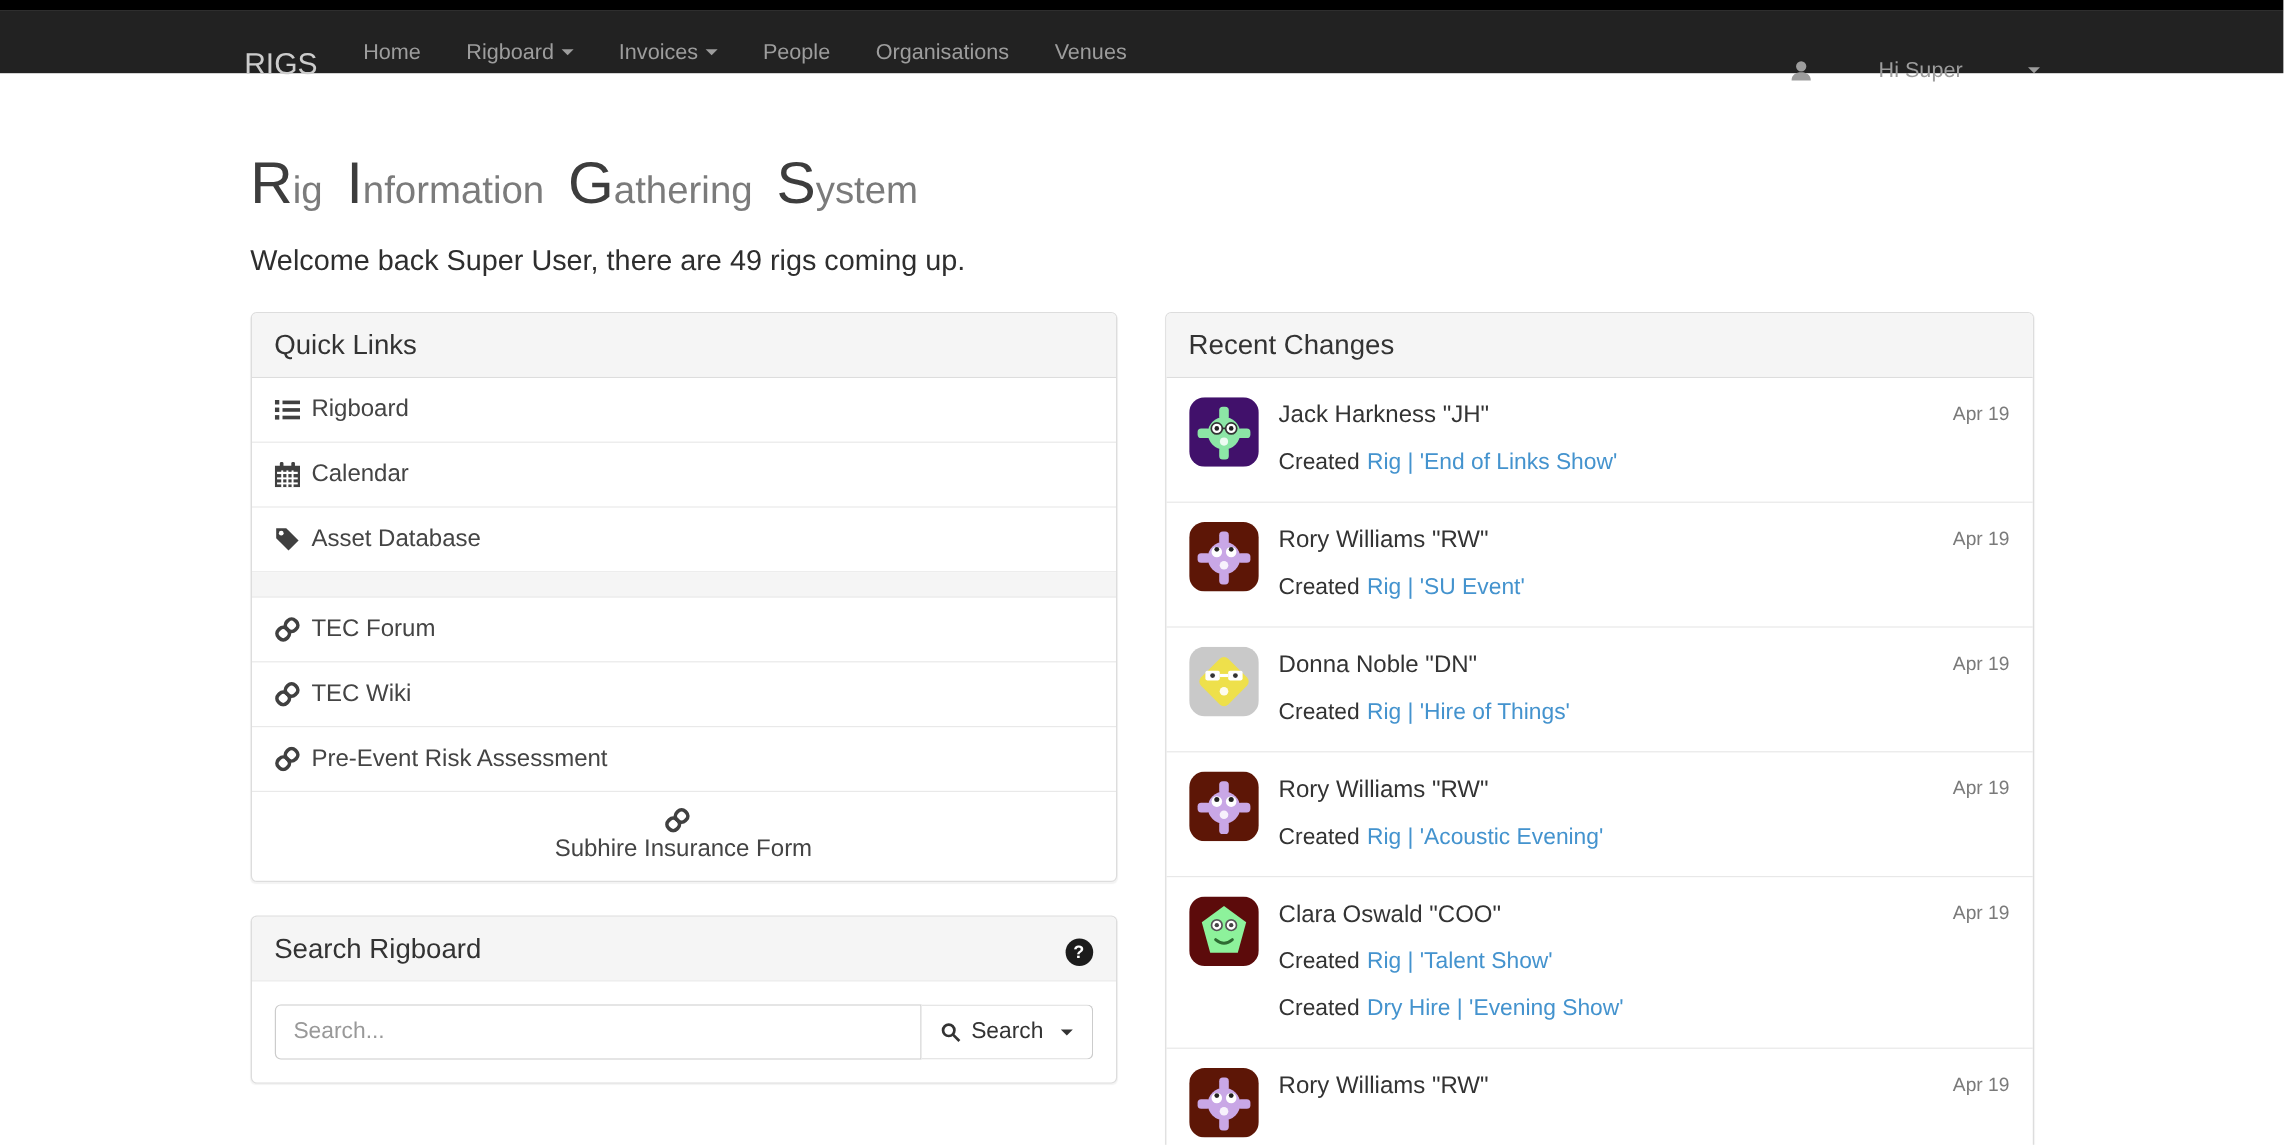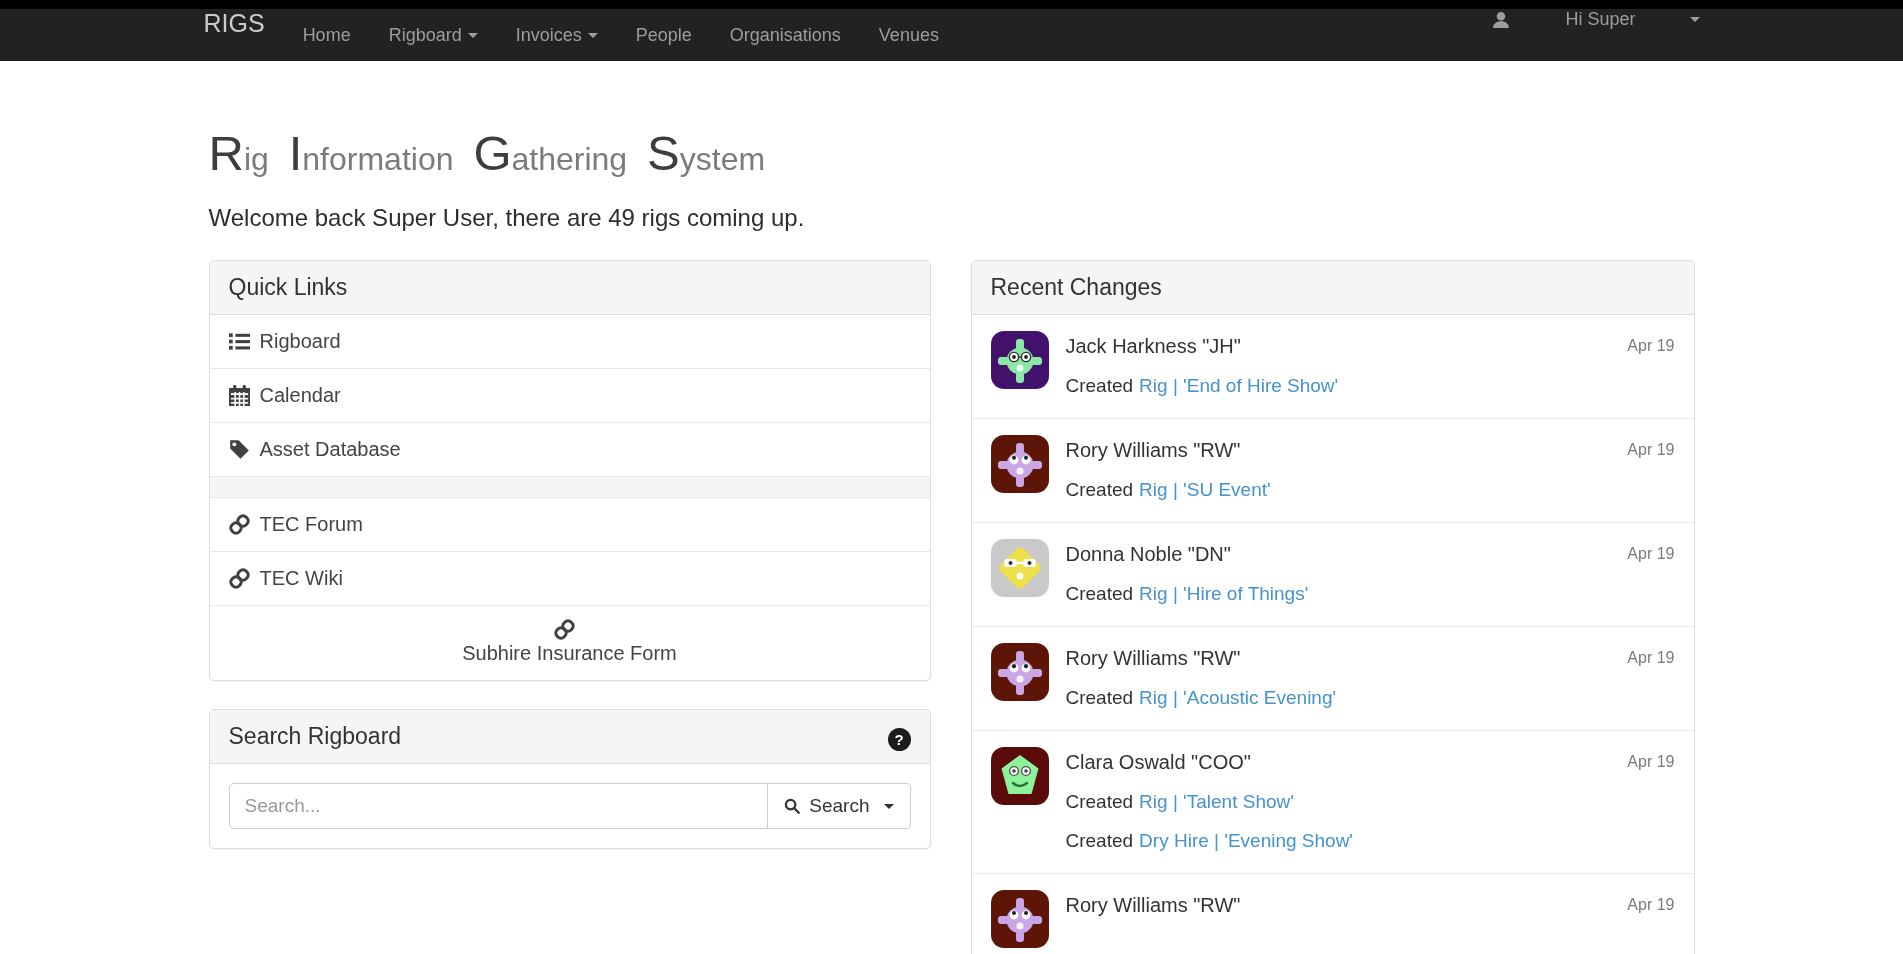--- a/index.html
+++ b/index.html
@@ -6,21 +6,21 @@
   html,body { margin:0; padding:0; }
   body {
     width:1903px; height:954px; overflow:hidden;
     background:#fff;
     font-family:"Liberation Sans", sans-serif;
     -webkit-font-smoothing:antialiased;
   }
   
   .top-strip { height:9px; background:#000; }
   .navbar { background:#222; height:52px; }
-  .navbar .nav-inner { width:1496px; margin:0 auto; height:60px; display:flex; align-items:flex-start; }
+  .navbar .nav-inner { width:1496px; margin:0 auto; height:60px; display:flex; align-items:flex-end; }
   .brand { color:#cccccc; font-size:25px; padding:0 19px 0 0; cursor:pointer; }
   .nav-link { color:#9d9d9d; font-size:18px; padding:0 19px; height:52px; display:flex; align-items:center; cursor:pointer; }
   .nav-right { margin-left:auto; display:flex; align-items:center; color:#9d9d9d; font-size:18px; cursor:pointer;gap:48px; }
   .nav-right .uicon { width:18px; height:18px; margin-right:7px; }
   .caret { display:inline-block; width:0; height:0; margin-left:6px;
     border-left:5px solid transparent; border-right:5px solid transparent;
     border-top:5px solid currentColor; vertical-align:middle; }
   
   .container { width:1486px; margin:0 auto; }
   h1.app-title { margin:68px 0 0 0; font-weight:400; line-height:1; }
@@ -172,20 +172,29 @@
               </svg>
             <span>TEC Wiki</span>
           </li>
           <li class="ql-item">
             <svg class="qicon" viewBox="0 0 18 18">
                 <g fill="none" stroke="currentColor" stroke-width="2.6">
                   <rect x="1.8" y="7.8" width="8.4" height="8.4" rx="3.6" transform="rotate(-45 6 12)"></rect>
                   <rect x="7.8" y="1.8" width="8.4" height="8.4" rx="3.6" transform="rotate(-45 12 6)"></rect>
                 </g>
               </svg>
+            <span>Pre-Event Risk Assessment</span>
+          </li>
+          <li class="ql-item">
+            <svg class="qicon" viewBox="0 0 18 18">
+                <g fill="none" stroke="currentColor" stroke-width="2.6">
+                  <rect x="1.8" y="7.8" width="8.4" height="8.4" rx="3.6" transform="rotate(-45 6 12)"></rect>
+                  <rect x="7.8" y="1.8" width="8.4" height="8.4" rx="3.6" transform="rotate(-45 12 6)"></rect>
+                </g>
+              </svg>
             <span>Subhire Insurance Form</span>
           </li>
         </ul>
       </div>
 
       <div class="panel search-panel">
         <div class="panel-heading">
           <span>Search Rigboard</span>
           <span class="help-circle">?</span>
         </div>
@@ -231,21 +240,21 @@
                 <circle cx="35" cy="26" r="1.9" fill="#222"></circle>
               <circle cx="29" cy="37" r="3.4" fill="#fff" opacity="0.85"></circle>
             </g>
           </svg>
           <div class="rc-main">
             <div class="rc-nameline">
               <span class="rc-name">Jack Harkness "JH"</span>
               <span class="rc-date">Apr 19</span>
             </div>
             <div class="rc-action">
-              <span class="rc-prefix">Created</span><a href="#">Rig | 'End of Hire Show'</a>
+              <span class="rc-prefix">Created</span><a href="#">Rig | 'End of Links Show'</a>
             </div>
           </div>
         </div>
 
         <div class="rc-entry">
           <svg class="rc-avatar" viewBox="0 0 58 58">
             <rect width="58" height="58" rx="13" fill="#5d1606"></rect>
             <g fill="#c9a7e6">
               <circle cx="29" cy="30" r="13.5"></circle>
               <rect x="25" y="8" width="8" height="11" rx="3"></rect>

